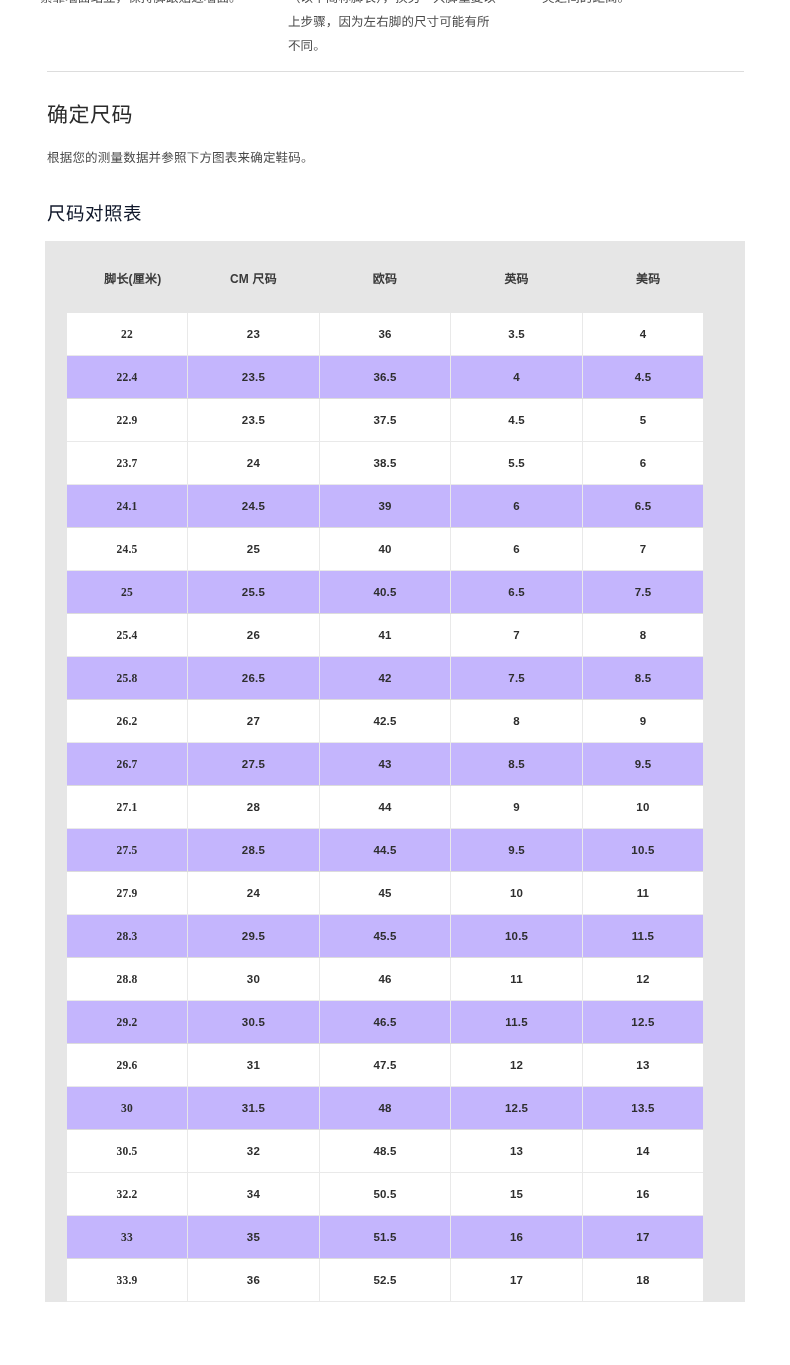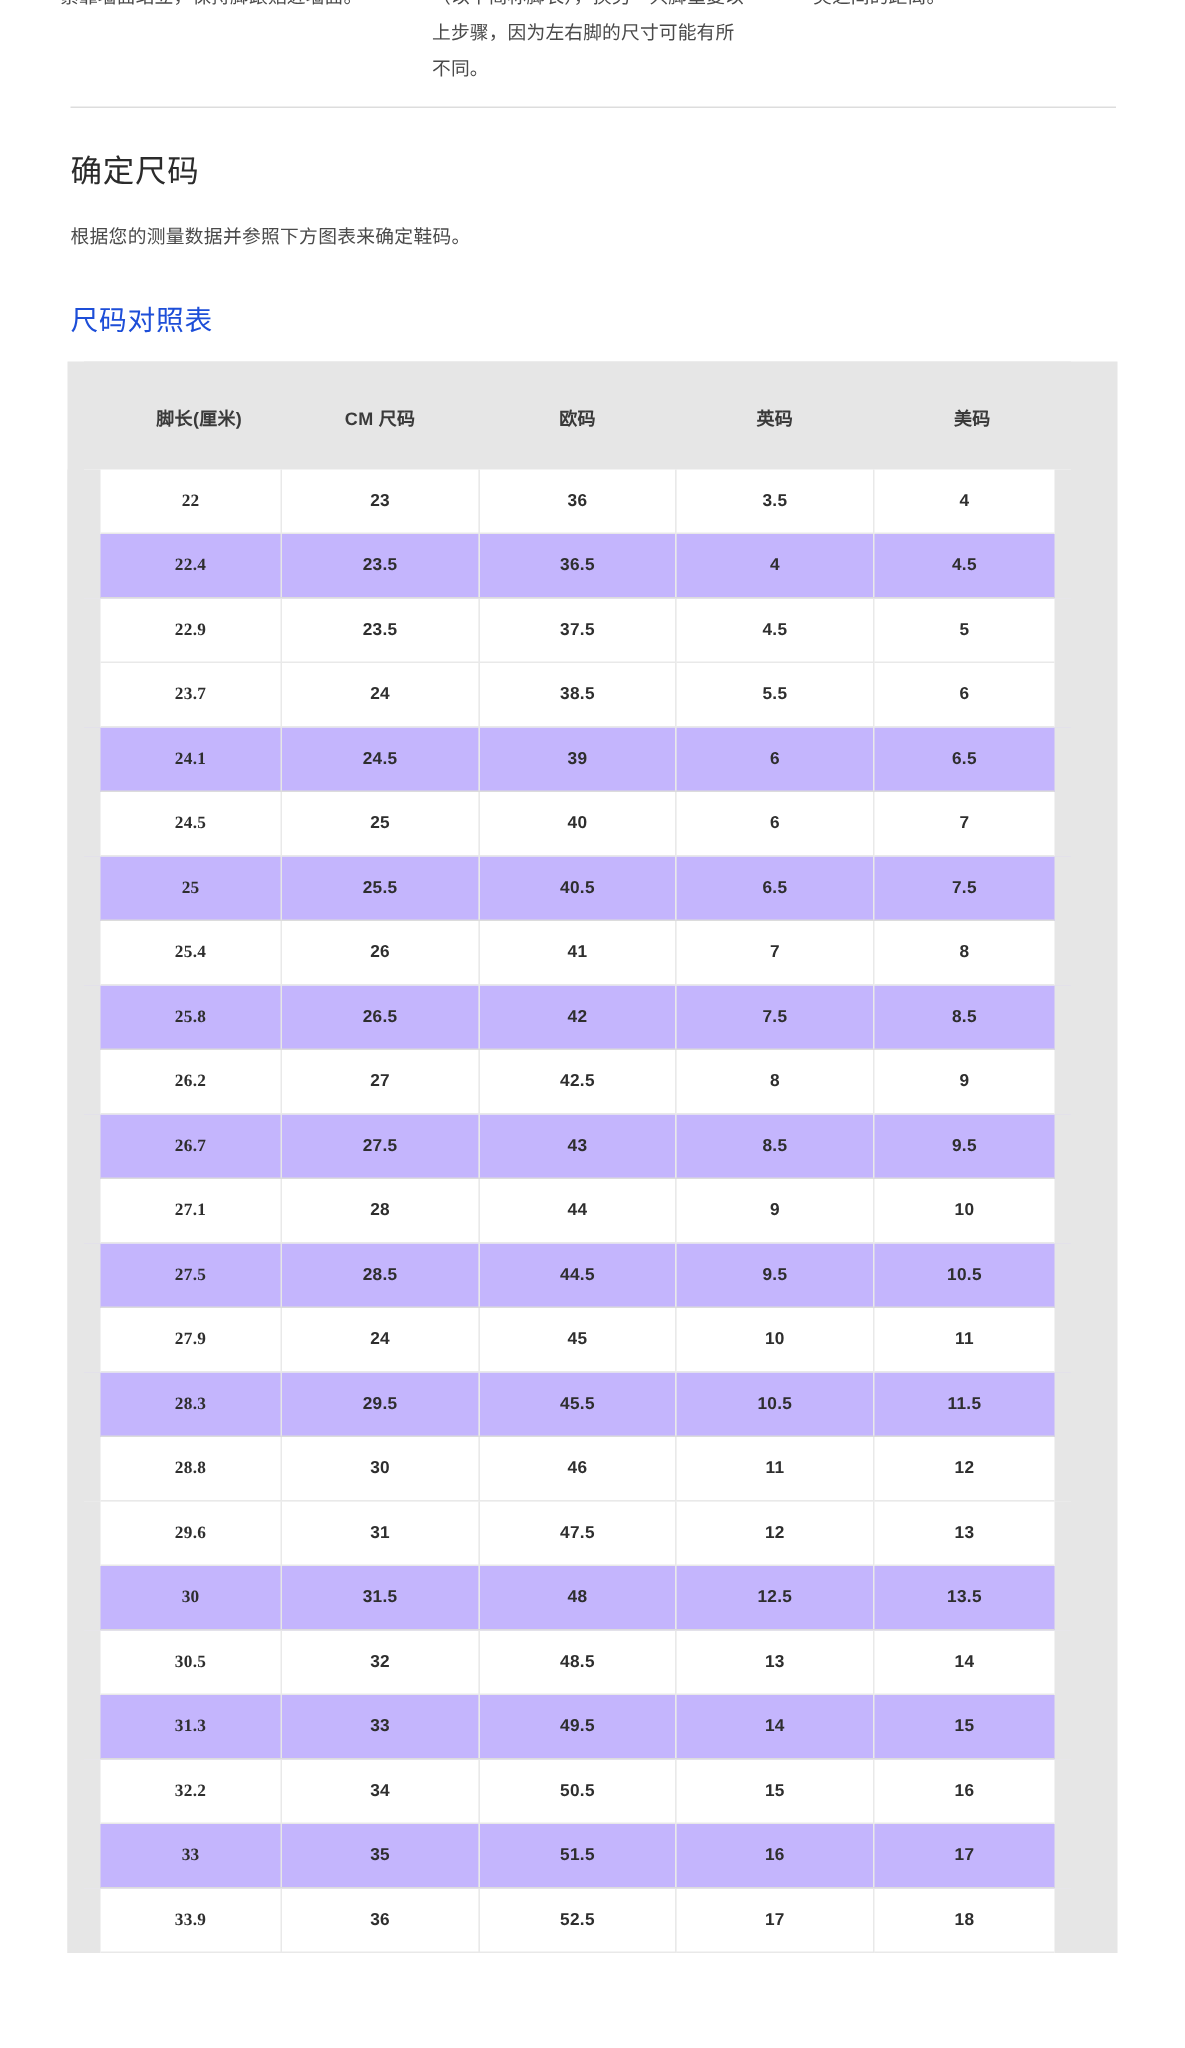--- a/index.html
+++ b/index.html
@@ -78,21 +78,21 @@
     line-height: 20px;
     letter-spacing: 0.2px;
   }
   .table-title {
     position: absolute;
     top: 200px;
     left: 47px;
     margin: 0;
     font-size: 18.5px;
     font-weight: 400;
-    color: #1d4ed8;
+    color: #0f172a;
     letter-spacing: 0.5px;
     line-height: 28px;
   }
 
   
   .table-wrap {
     position: absolute;
     top: 241px;
     left: 45px;
     width: 700px;
@@ -285,20 +285,27 @@
             <td>10.5</td>
             <td>11.5</td>
           </tr>
           <tr class="row-odd">
             <td>28.8</td>
             <td>30</td>
             <td>46</td>
             <td>11</td>
             <td>12</td>
           </tr>
+          <tr class="row-even">
+            <td>29.2</td>
+            <td>30.5</td>
+            <td>46.5</td>
+            <td>11.5</td>
+            <td>12.5</td>
+          </tr>
           <tr class="row-odd">
             <td>29.6</td>
             <td>31</td>
             <td>47.5</td>
             <td>12</td>
             <td>13</td>
           </tr>
           <tr class="row-even">
             <td>30</td>
             <td>31.5</td>
@@ -306,27 +313,20 @@
             <td>12.5</td>
             <td>13.5</td>
           </tr>
           <tr class="row-odd">
             <td>30.5</td>
             <td>32</td>
             <td>48.5</td>
             <td>13</td>
             <td>14</td>
           </tr>
-          <tr class="row-even">
-            <td>31.3</td>
-            <td>33</td>
-            <td>49.5</td>
-            <td>14</td>
-            <td>15</td>
-          </tr>
           <tr class="row-odd">
             <td>32.2</td>
             <td>34</td>
             <td>50.5</td>
             <td>15</td>
             <td>16</td>
           </tr>
           <tr class="row-even">
             <td>33</td>
             <td>35</td>

